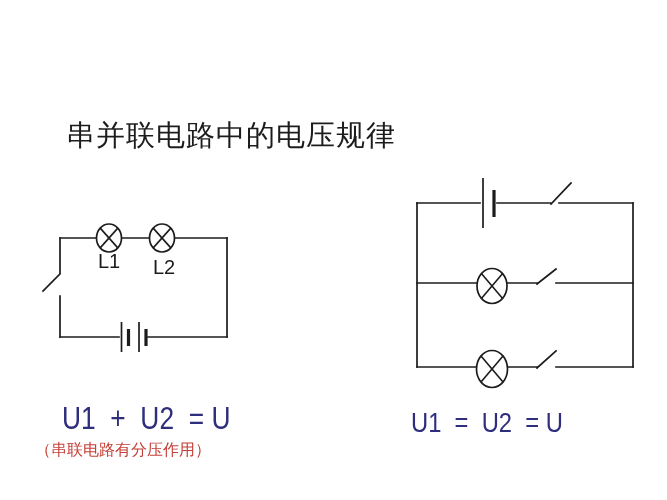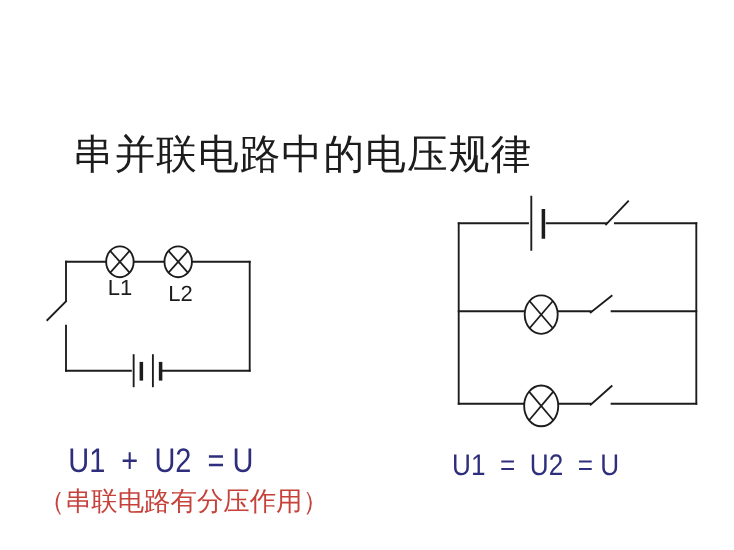--- a/index.html
+++ b/index.html
@@ -12,21 +12,21 @@
     position: relative;
     overflow: hidden;
     background: var(--background, #ffffff);
     font-family: "Liberation Sans", sans-serif;
   }
   .slide-title {
     position: absolute;
     left: 66px;
     top: 116px;
     font-family: "Liberation Serif", serif;
-    font-size: 37px;
+    font-size: 29px;
     letter-spacing: 1px;
     color: var(--line, #1c1c1c);
     white-space: pre;
   }
   .circuit-layer {
     position: absolute;
     left: 0;
     top: 0;
     width: 667px;
     height: 500px;
@@ -79,21 +79,21 @@
     left: 411px;
     top: 408px;
     font-size: 27px;
     transform: scaleX(0.88);
   }
   .series-note {
     position: absolute;
     left: 35px;
     top: 440px;
     font-family: Liberation Mono, monospace;
-    font-size: 24px;
+    font-size: 16px;
     color: var(--note-red, #c5413a);
     white-space: pre;
   }
 </style>
 </head>
 <body>
 
 <div class="slide-title">串并联电路中的电压规律</div>
 
 <svg class="circuit-layer" viewBox="0 0 667 500">

